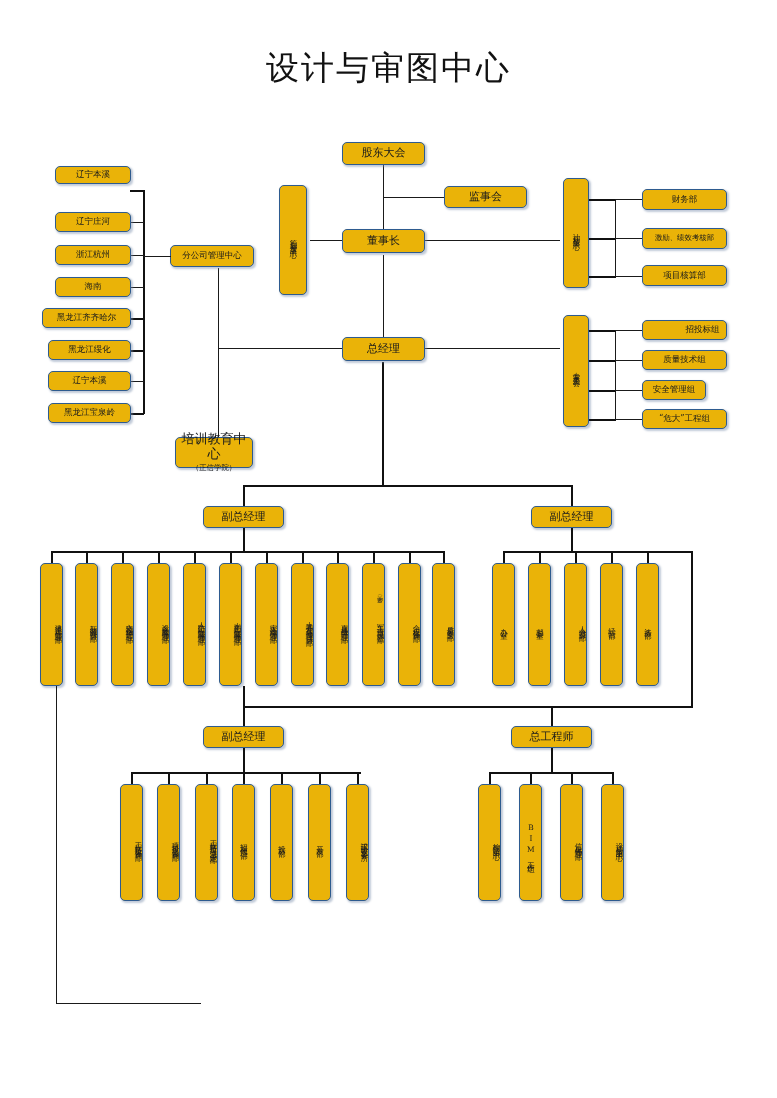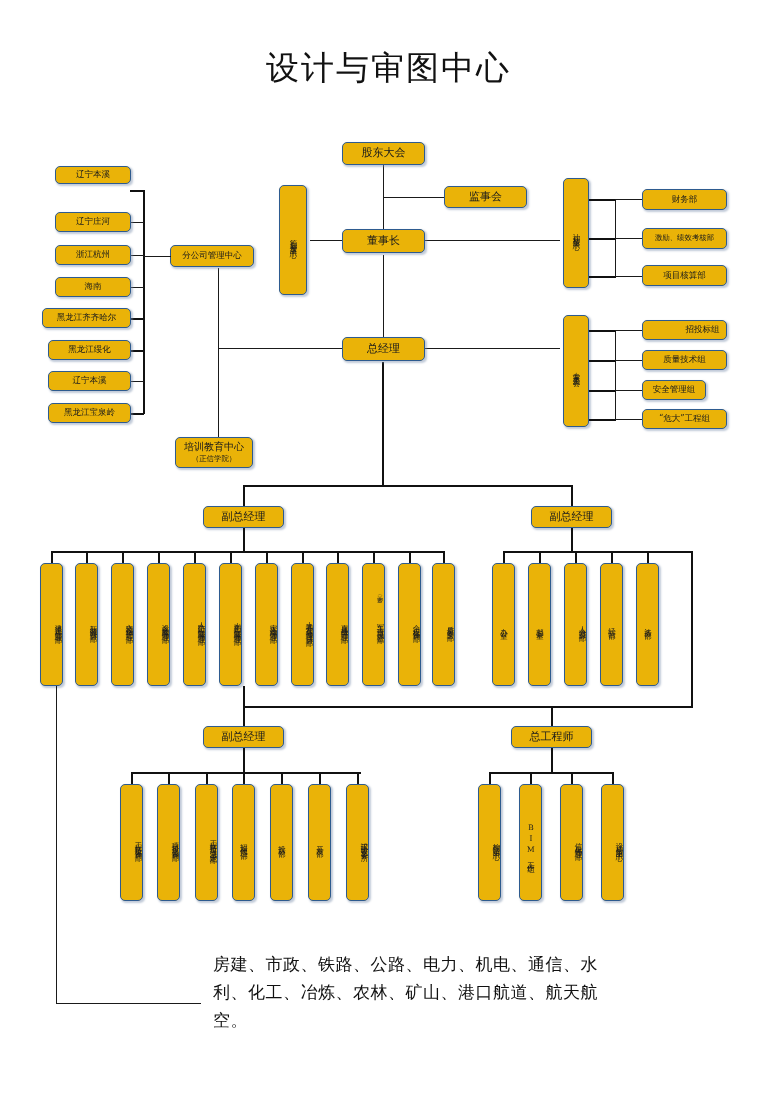--- a/index.html
+++ b/index.html
@@ -35,21 +35,21 @@
 
   
   .box.v{
     writing-mode:vertical-rl;text-orientation:upright;
     letter-spacing:2px;line-height:1.05;padding:5px 0;
     align-items:flex-start;justify-content:center;
   }
   .box.v.center{align-items:center;}
 
   .twoline{display:flex;flex-direction:column;align-items:center;justify-content:center;}
-  .twoline .l1{font-size:10px;}
+  .twoline .l1{font-size:13px;}
   .twoline .l2{font-size:7.4px;margin-top:2px;}
 
   
   .secret-note{
     position:absolute;writing-mode:vertical-rl;text-orientation:upright;
     font-family:"DejaVu Serif","Liberation Serif",serif;
     font-size:5.6px;color:#222;letter-spacing:0px;line-height:1;
   }
 
   
@@ -235,15 +235,14 @@
   <div class="ln lnv2" style="left:612px;top:772px;height:12px;"></div>
 
   <div class="box v tiny" style="left:478px;top:784px;width:23px;height:117px;">检测试验中心</div>
   <div class="box v center tiny" style="left:519px;top:784px;width:23px;height:117px;">BIM工作组</div>
   <div class="box v tiny" style="left:560px;top:784px;width:23px;height:117px;">信息化管理部</div>
   <div class="box v tiny" style="left:601px;top:784px;width:23px;height:117px;">设计与审图中心</div>
 
   <div class="ln lnv" style="left:56px;top:686px;height:318px;"></div>
   <div class="ln lnh" style="left:56px;top:1003px;width:145px;"></div>
 
-  <div class="scope" style="left:213px;top:950px;">房建、市政、铁路、公路、电力、机电、通信、水利、化工、冶炼、农林、矿山、港口航道、航天航空。</div>
 
 </div>
 
 </body></html>

